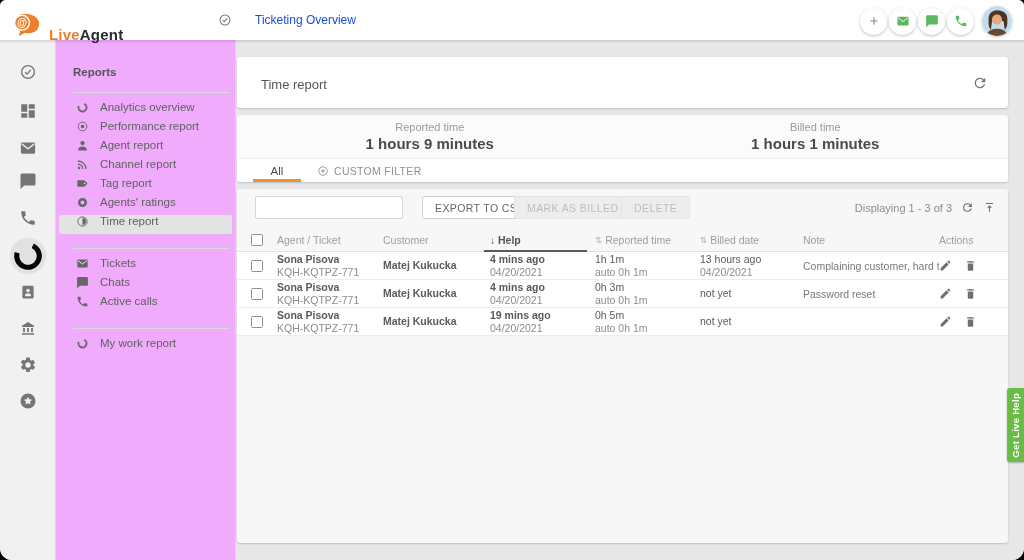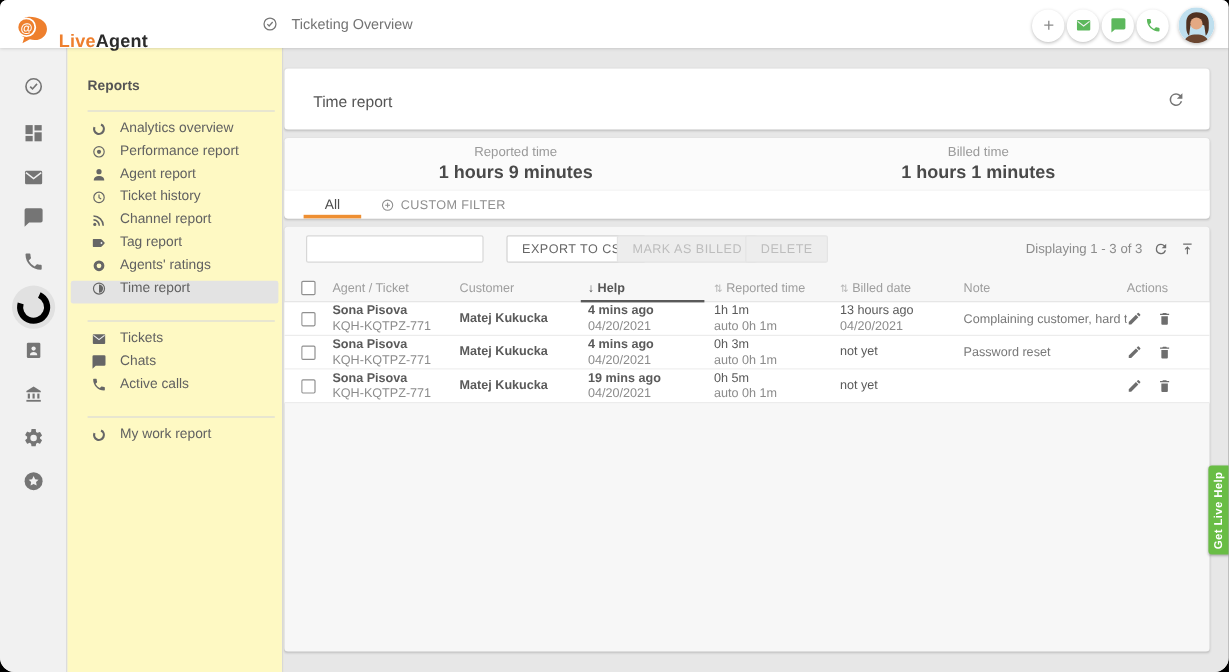--- a/index.html
+++ b/index.html
@@ -10,42 +10,42 @@
   
   .topbar { position:absolute; top:0; left:0; right:0; height:40px; background:#fff;
             box-shadow:0 1px 3px rgba(0,0,0,.18); z-index:20; }
   .logo { position:absolute; left:13px; top:6px; display:flex; align-items:center; }
   .logo-bubble { position:relative; width:30px; height:26px; }
   .logo-bubble svg { display:block; }
   .brand { margin-left:6px; font-size:15px; font-weight:700; letter-spacing:.2px;margin-top:20px; }
   .brand .live { color:#EE7F2D; }
   .brand .agent { color:#2b2b2b; }
   .top-nav-item { position:absolute; left:218px; top:0; height:40px; display:flex; align-items:center;
-                  gap:11px; color:#737373; font-size:12px; }
+                  gap:23px; color:#1d4ed8; font-size:12px; }
   .top-nav-item .ic { width:14px; height:14px; color:#777; }
   .top-actions { position:absolute; right:12px; top:6px; display:flex; align-items:center; gap:2px; }
   .circle-btn { width:27px; height:27px; border-radius:50%; background:#fff;
                 box-shadow:0 1px 3px rgba(0,0,0,.25); display:flex; align-items:center; justify-content:center; }
   .circle-btn .ic { width:14px; height:14px; }
   .ic-gray { color:#8a8a8a; } .ic-green { color:#5CB85C; }
   .avatar { width:30px; height:30px; border-radius:50%; overflow:hidden; margin-left:6px;
             box-shadow:0 1px 3px rgba(0,0,0,.25); }
 
   .ic svg { width:100%; height:100%; display:block; }
 
   
   .rail { position:absolute; left:0; top:40px; bottom:0; width:56px; background:#F1F1F1;
           border-right:1px solid #DCDCDC; z-index:10; }
   .rail-item { position:absolute; left:0; width:56px; display:flex; justify-content:center; }
   .rail-item .ic { width:18px; height:18px; color:#757575; }
   .rail-active-bg { position:absolute; left:10px; width:36px; height:36px; border-radius:50%;
                     background:#E1E1E1; display:flex; align-items:center; justify-content:center; }
 
   
-  .navpanel { position:absolute; left:56px; top:40px; bottom:0; width:180px; background:#fef9c3;
+  .navpanel { position:absolute; left:56px; top:40px; bottom:0; width:180px; background:#f0abfc;
               border-right:1px solid #D8D8D8; z-index:9; }
   .nav-title { margin:26px 0 0 17px; font-size:11.5px; font-weight:700; color:#555; }
   .nav-divider { height:1px; background:#D9D9D9; margin:14px 6px 8px 17px; }
   .nav-item { display:flex; height:19px; padding-left:17px; margin:0 3px;
               color:#616161; font-size:11.5px; cursor:pointer; }
   .nav-item .ic { width:13px; height:13px; color:#666; margin-right:11px; flex:none; }
   .nav-item.active { background:#E3E3E3; border-radius:2px; }
 
   
   .main { position:absolute; left:237px; top:40px; right:0; bottom:0; background:#E7E7E7; }
@@ -285,29 +285,20 @@
           <svg viewBox="0 0 24 24" fill="currentColor" xmlns="http://www.w3.org/2000/svg">
             <circle cx="12" cy="7.5" r="4"></circle>
             <path d="M4 20c0-4 4-6 8-6s8 2 8 6v1H4z"></path>
           </svg>
         </span>
         <span>Agent report</span>
       </div>
     <div class="nav-item">
         <span class="ic">
           <svg viewBox="0 0 24 24" fill="currentColor" xmlns="http://www.w3.org/2000/svg">
-            <circle cx="12" cy="12" r="8" fill="none" stroke="currentColor" stroke-width="1.8"></circle>
-            <path d="M12 7.5v5l3.4 2" stroke="currentColor" stroke-width="1.8" fill="none"></path>
-          </svg>
-        </span>
-        <span>Ticket history</span>
-      </div>
-    <div class="nav-item">
-        <span class="ic">
-          <svg viewBox="0 0 24 24" fill="currentColor" xmlns="http://www.w3.org/2000/svg">
             <circle cx="5.5" cy="18.5" r="2.4"></circle>
             <path d="M3.5 11.5a9 9 0 0 1 9 9" fill="none" stroke="currentColor" stroke-width="2.4"></path>
             <path d="M3.5 5.5a15 15 0 0 1 15 15" fill="none" stroke="currentColor" stroke-width="2.4"></path>
           </svg>
         </span>
         <span>Channel report</span>
       </div>
     <div class="nav-item">
         <span class="ic">
           <svg viewBox="0 0 24 24" fill="currentColor" xmlns="http://www.w3.org/2000/svg">

